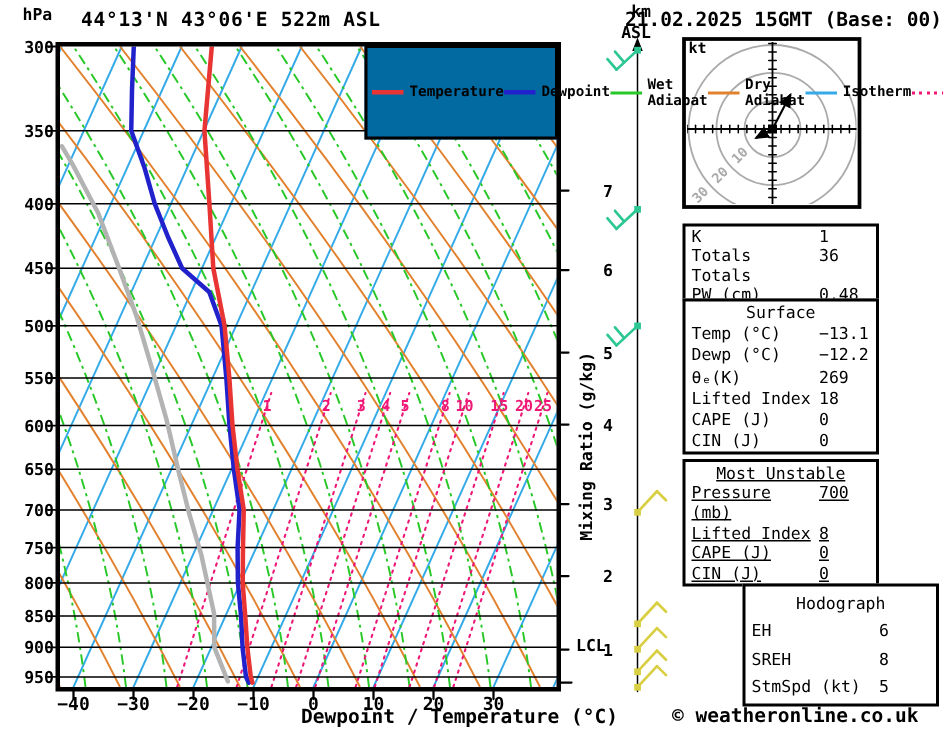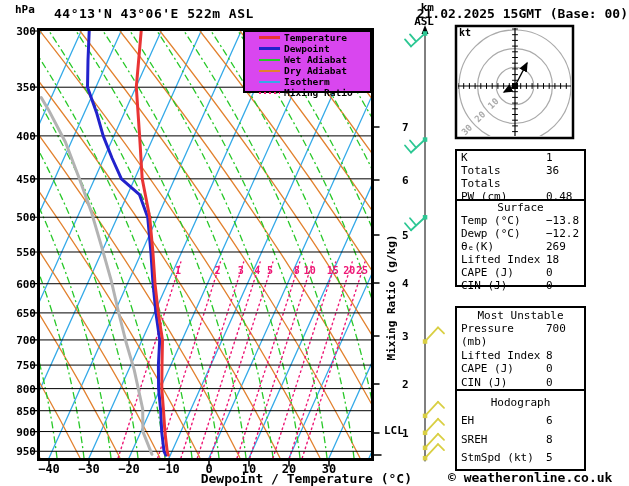--- a/index.html
+++ b/index.html
@@ -10,21 +10,21 @@
   .t{position:absolute;color:#000;white-space:pre}
   .hpa{left:15px;top:3px;font:bold 11px "DejaVu Sans Mono",monospace}
   .station{left:54px;top:6px;font:bold 13px "DejaVu Sans Mono",monospace;letter-spacing:.5px}
   .kmasl{left:400px;top:1px;width:34px;text-align:right;font:bold 11px "DejaVu Sans Mono",monospace;line-height:14px}
   .dt{left:404px;top:6px;width:224px;text-align:right;font:bold 13px "DejaVu Sans Mono",monospace}
   .axtitle{left:0;top:471px;width:412px;text-align:right;font:bold 13px "DejaVu Sans Mono",monospace}
   .mixt{left:311px;top:291px;width:160px;text-align:center;font:bold 11px "DejaVu Sans Mono",monospace;transform:rotate(-90deg)}
   .lcl{left:384px;top:424px;font:bold 11px "DejaVu Sans Mono",monospace}
   .kt{left:459px;top:27px;font:bold 10px "DejaVu Sans Mono",monospace}
   .cr{left:448px;top:470px;font:bold 13px "DejaVu Sans Mono",monospace}
-  .legend{position:absolute;left:243px;top:30px;width:129px;height:63px;background:#d946ef;border:2px solid #000;display:flex;flex-direction:column;justify-content:space-evenly;padding-left:14px;z-index:2}
+  .legend{position:absolute;left:243px;top:30px;width:129px;height:63px;background:#0369a1;border:2px solid #000;display:flex;justify-content:space-evenly;padding-left:3px;z-index:2}
   .lrow{display:flex;align-items:center;gap:4px;font:bold 9.5px "DejaVu Sans Mono",monospace;color:#000}
   .lsw{width:21px;flex:none}
   .sbox{position:absolute;left:455px;width:131px;background:#fff;border:2px solid #000;display:flex;flex-direction:column;justify-content:space-evenly;font:11px "DejaVu Sans Mono",monospace;color:#000;z-index:2}
   .shead{text-align:center}
   .srow{display:grid;grid-template-columns:85px auto;padding-left:4px}
 </style>
 </head>
 <body>
 
 <div id="app">
@@ -325,25 +325,25 @@
         </div>
         <div class="srow">
           <span>Totals Totals</span>
           <span>36</span>
         </div>
         <div class="srow">
           <span>PW (cm)</span>
           <span>0.48</span>
         </div>
       </div>
-      <div class="sbox" style="top: 199px; height: 88px;">
+      <div class="sbox" style="top: 199px; height: 104px;">
         <div class="shead">Surface</div>
         <div class="srow">
           <span>Temp (°C)</span>
-          <span>−13.8</span>
+          <span>−13.1</span>
         </div>
         <div class="srow">
           <span>Dewp (°C)</span>
           <span>−12.2</span>
         </div>
         <div class="srow">
           <span>θₑ(K)</span>
           <span>269</span>
         </div>
         <div class="srow">
@@ -352,40 +352,40 @@
         </div>
         <div class="srow">
           <span>CAPE (J)</span>
           <span>0</span>
         </div>
         <div class="srow">
           <span>CIN (J)</span>
           <span>0</span>
         </div>
       </div>
-      <div class="sbox" style="top: 306px; height: 85px;">
+      <div class="sbox" style="top: 306px; height: 85px; text-decoration: underline;">
         <div class="shead">Most Unstable</div>
         <div class="srow">
           <span>Pressure (mb)</span>
           <span>700</span>
         </div>
         <div class="srow">
           <span>Lifted Index</span>
           <span>8</span>
         </div>
         <div class="srow">
           <span>CAPE (J)</span>
           <span>0</span>
         </div>
         <div class="srow">
           <span>CIN (J)</span>
           <span>0</span>
         </div>
       </div>
-      <div class="sbox" style="top: 389px; height: 82px;">
+      <div class="sbox" style="top: 389px; height: 82px; margin-left: 40px;">
         <div class="shead">Hodograph</div>
         <div class="srow">
           <span>EH</span>
           <span>6</span>
         </div>
         <div class="srow">
           <span>SREH</span>
           <span>8</span>
         </div>
         <div class="srow">

